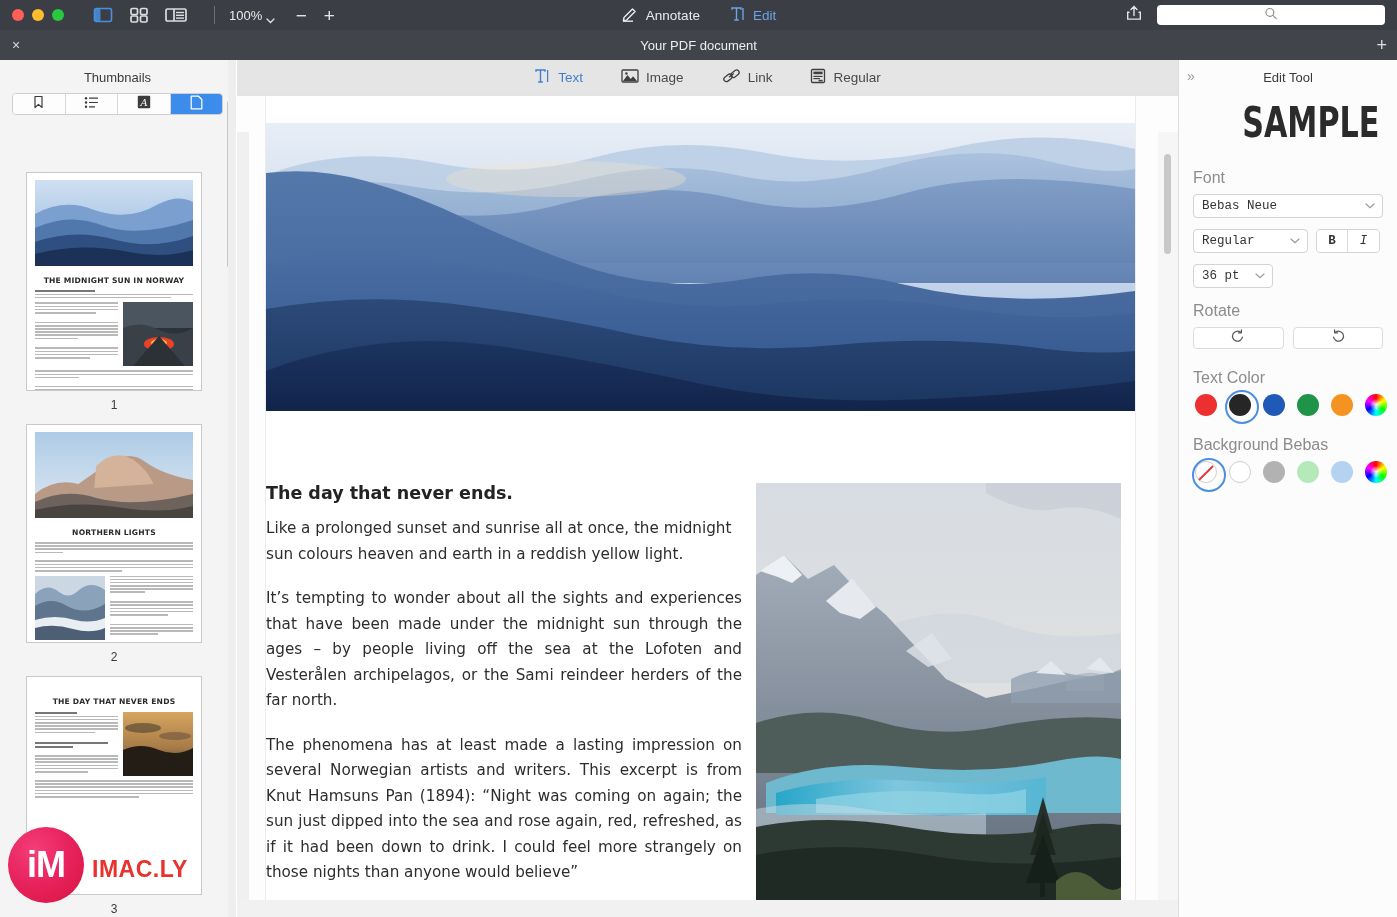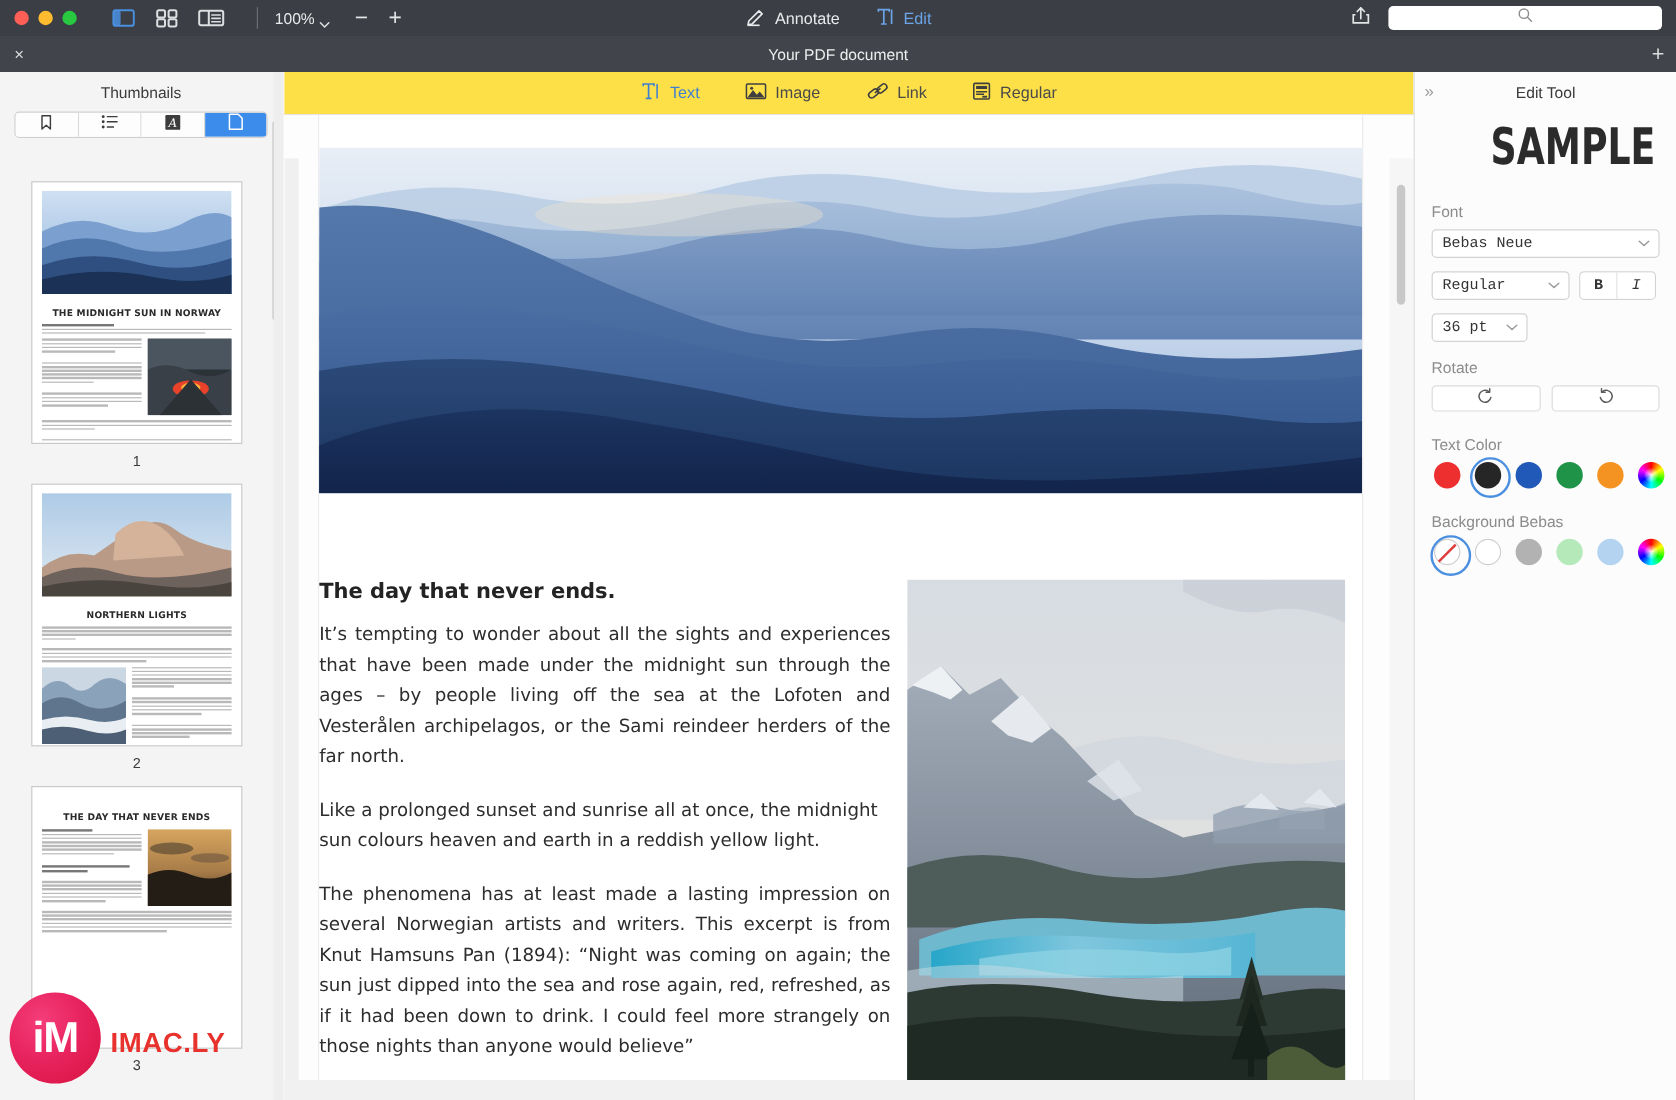--- a/index.html
+++ b/index.html
@@ -93,21 +93,21 @@
     border: 1px solid #cfcfcf; border-radius: 4px; overflow: hidden; background: #fff;
   }
   .seg-btn {
     flex: 1; display: flex; align-items: center; justify-content: center;
     border-right: 1px solid #d8d8d8; background: #fdfdfd;
   }
   .seg-btn:last-child { border-right: none; }
   .seg-btn.active { background: #3b8ceb; }
 
   .thumblist {
-    position: absolute; left: 0; top: 77px; width: 228px; bottom: 0;
+    position: absolute; left: 0; top: 98px; width: 228px; bottom: 0;
     overflow: hidden;
   }
   .thumb-item { width: 228px; display: flex; flex-direction: column; align-items: center; }
   .thumb-page {
     width: 176px; height: 219px; background: #fff;
     border: 1px solid #c9c9c9; overflow: hidden; position: relative;
   }
   .thumb-num { font-size: 12px; color: #3a3a3a; margin-top: 7px; margin-bottom: 12px; }
 
   .tp-pad { padding: 7px 8px; }
@@ -132,21 +132,21 @@
     background: #eeeeee;
   }
 
   
   .docarea {
     position: absolute; left: 237px; top: 60px; width: 941px; height: 857px;
     background: #ffffff;
   }
   .doctoolbar {
     position: absolute; left: 0; top: 0; width: 941px; height: 36px;
-    background: #fde047; border-bottom: 1px solid #e3e3e3;
+    background: #e5e5e5; border-bottom: 1px solid #e3e3e3;
     display: flex; align-items: center; justify-content: center; gap: 38px;
   }
   .dt-item { display: flex; align-items: center; gap: 7px; font-size: 13.5px; color: #4a4a4a; }
   .dt-item.active { color: #3f7fd0; }
 
   .docscroll {
     position: absolute; left: 0; top: 36px; width: 941px; height: 821px;
     background: #fdfdfd; overflow: hidden;
   }
   .page {
@@ -220,21 +220,21 @@
     position: relative; height: 28px; display: flex; align-items: center; justify-content: center;
     font-size: 13px; color: #3a3a3a; padding-top: 6px;
   }
   .collapse { position: absolute; left: 8px; top: 8px; color: #9b9b9b; font-size: 14px; }
   .sample {
     text-align: right; margin-top: 10px; margin-bottom: 22px;
     font-family: "DejaVu Sans Condensed", "DejaVu Sans", sans-serif;
     font-weight: bold; font-size: 42px; color: #2b2b2b; letter-spacing: 0px;
   }
   .sample span { display: inline-block; transform: scaleX(0.8); }
-  .sec-label { font-size: 13px; color: #8c8c8c; margin: 0 0 7px 14px; }
+  .sec-label { font-size: 16px; color: #8c8c8c; margin: 0 0 7px 14px; }
   .ctl-row { display: flex; gap: 8px; margin: 0 14px 11px 14px; font-family: Liberation Mono, monospace; }
   .sel {
     position: relative; height: 24px; border: 1px solid #d3d3d3; border-radius: 4px;
     background: #fff; display: flex; align-items: center;
     font-size: 12.5px; color: #333; padding-left: 8px;
   }
   .sel .cv { position: absolute; right: 7px; top: 50%; transform: translateY(-50%); }
   .sel.full { flex: 1; }
   .sel.style { width: 115px; }
   .sel.size { width: 80px; }
@@ -694,22 +694,22 @@
           <path d="M0 50 Q50 44 100 58 Q150 72 200 96 Q260 124 320 144 Q400 170 480 156 Q560 142 640 162 Q740 186 869 168 L869 288 L0 288Z" fill="url(#m3)"></path>
           <path d="M0 140 Q70 124 150 134 Q240 146 330 168 Q420 190 510 180 Q610 170 700 186 Q790 200 869 190 L869 288 L0 288Z" fill="url(#m4)" opacity=".9"></path>
           <path d="M0 186 Q90 170 180 180 Q280 192 370 212 Q470 232 570 222 Q680 212 780 226 Q830 232 869 228 L869 288 L0 288Z" fill="url(#m5)"></path>
           <path d="M0 248 Q40 232 90 224 Q160 212 240 224 Q340 240 440 262 Q540 282 660 276 Q780 270 869 258 L869 288 L0 288Z" fill="url(#m6)"></path>
           <ellipse cx="300" cy="56" rx="120" ry="18" fill="#f3e6cc" opacity=".35"></ellipse>
         </svg>
 
 
         <div class="body-col">
           <div class="h-sub">The day that never ends.</div>
+          <div class="p nojust">Like a prolonged sunset and sunrise all at once, the midnight sun colours heaven and earth in a reddish yellow light.</div>
           <div class="p">It’s tempting to wonder about all the sights and experiences that have been made under the midnight sun through the ages – by people living off the sea at the Lofoten and Vesterålen archipelagos, or the Sami reindeer herders of the far north.</div>
-          <div class="p nojust">Like a prolonged sunset and sunrise all at once, the midnight sun colours heaven and earth in a reddish yellow light.</div>
           <div class="p">The phenomena has at least made a lasting impression on several Norwegian artists and writers. This excerpt is from Knut Hamsuns Pan (1894): “Night was coming on again; the sun just dipped into the sea and rose again, red, refreshed, as if it had been down to drink. I could feel more strangely on those nights than anyone would believe”</div>
           <div class="p">The earth is rotating at a tilted axis relative to the sun, during the summer months the North Pole is angled towards our star. That’s why, for several weeks, the sun never sets above the Arctic Circle.</div>
         </div>
 
         <svg class="sidephoto" viewBox="0 0 365 418" preserveAspectRatio="none">
           <defs>
             <linearGradient id="psky" x1="0" y1="0" x2="0" y2="1">
               <stop offset="0" stop-color="#d7dce2"></stop>
                 <stop offset="0.5" stop-color="#dfe0e0"></stop>
                 <stop offset="1" stop-color="#f0dccb"></stop>

